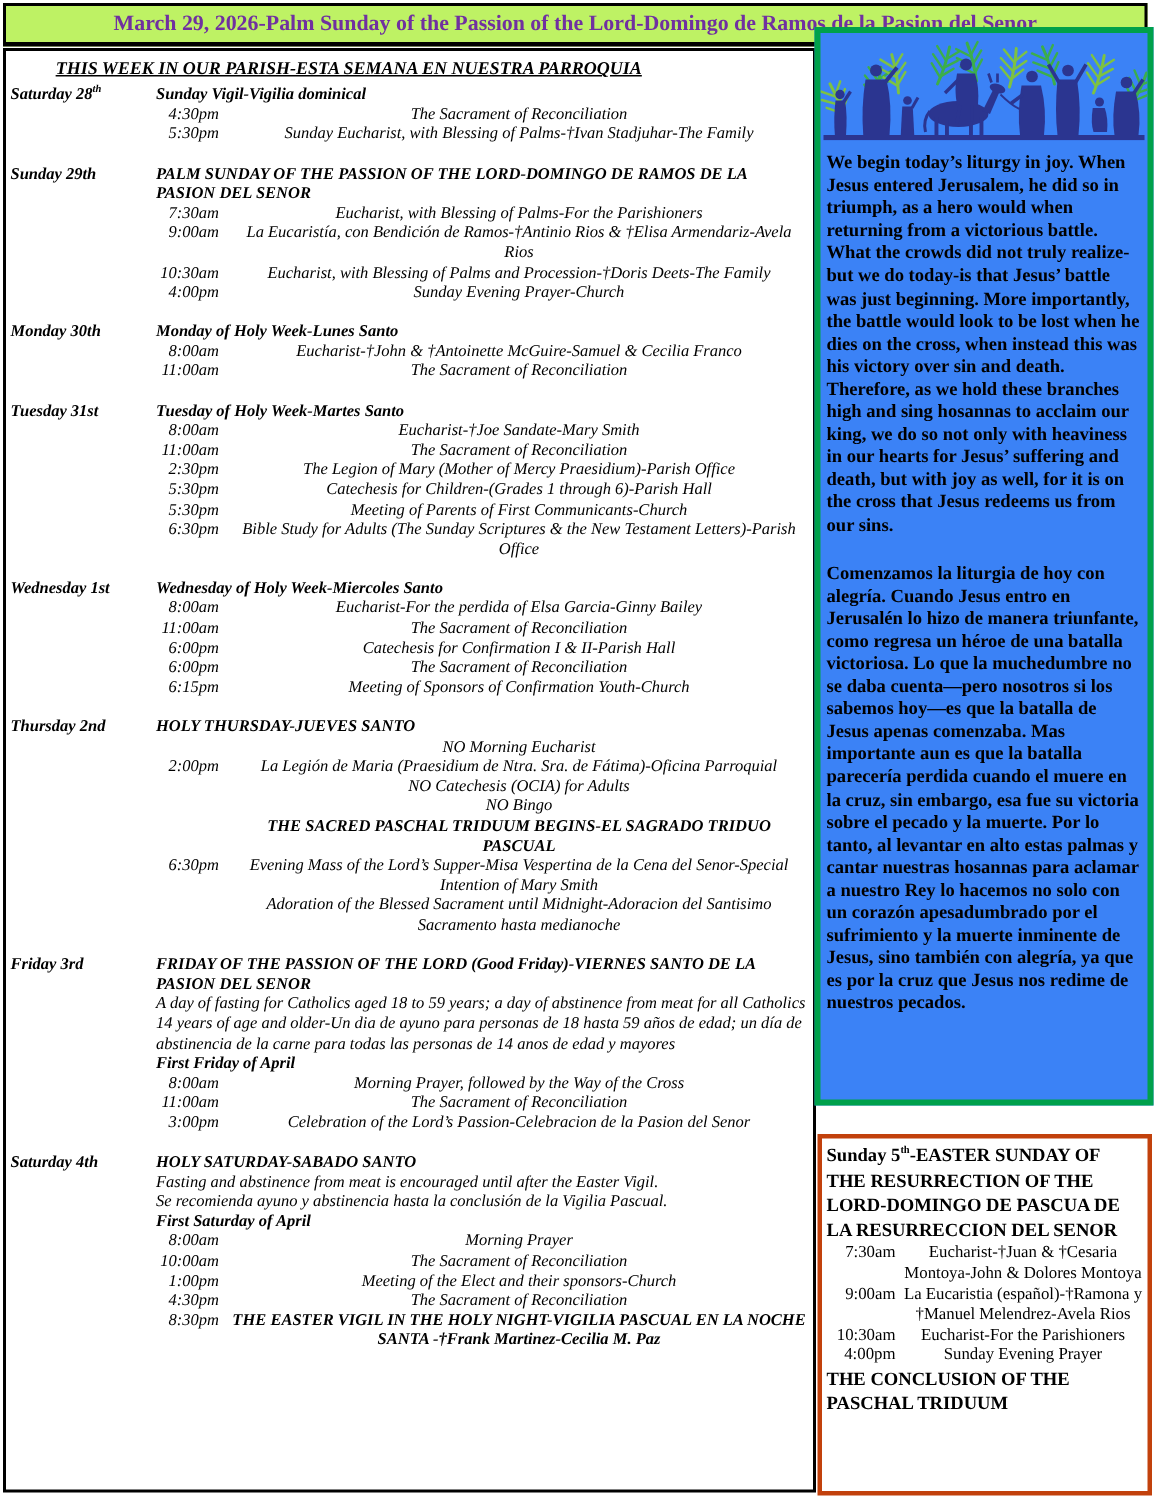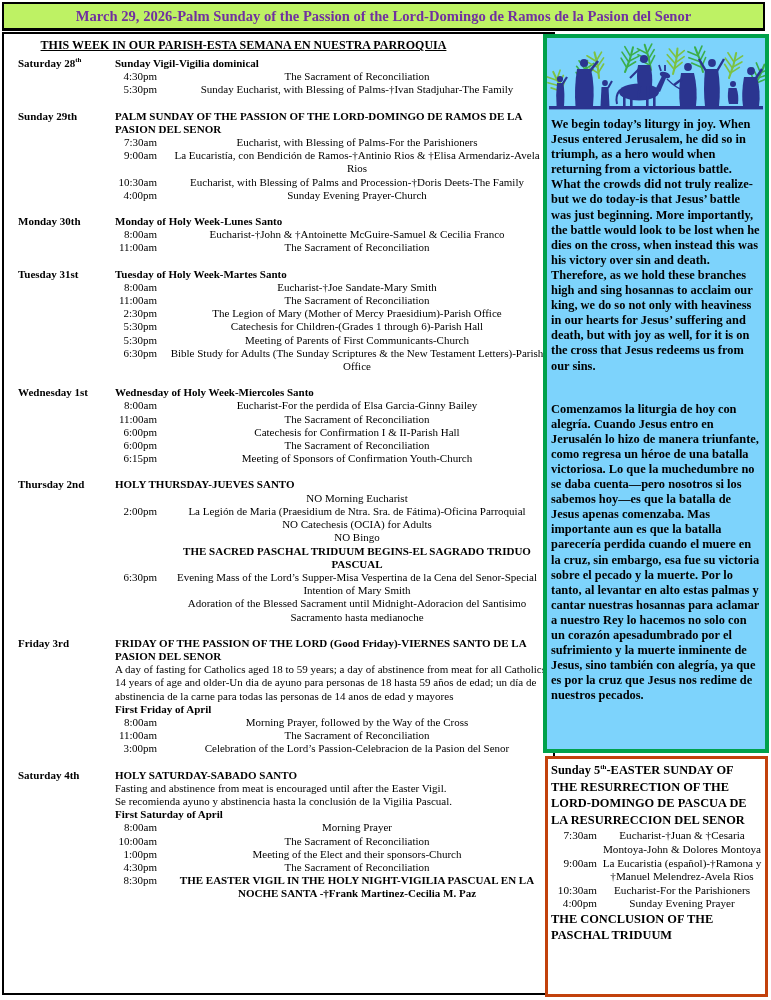--- a/index.html
+++ b/index.html
@@ -11,43 +11,43 @@
   .title-box{
     position:absolute;left:2px;top:2px;width:759px;height:24px;
     border:2px solid #000;border-bottom-width:3px;
     display:flex;align-items:center;justify-content:center;background:#bef264;
   }
   .title-box .t{
     font-weight:bold;font-size:14.6px;color:var(--purple,#7030A0);white-space:nowrap;
   }
   .left-box{
     position:absolute;left:2px;top:32px;width:531px;height:953px;
-    border:2px solid #000;padding:3px 4px 3px 14px;background:#fff;overflow:hidden;
+    border:2px solid #000;padding:3px 4px 3px 3px;background:#fff;overflow:hidden;font-style:italic;
   }
   .week-header{
     font-weight:bold;font-size:12px;text-decoration:underline;
     text-align:center;margin:1px 80px 4px 0;
   }
   .day-block{position:relative;margin-bottom:13px;font-size:11px;line-height:13.2px;}
   .day-label{position:absolute;left:0;top:0;font-weight:bold;width:95px;}
   sup{font-size:7px;line-height:0;}
   .day-content{margin-left:97px;}
   .row-heading{font-weight:bold;}
   .row-note{}
   .b{font-weight:bold;}
   .event-row{display:flex;}
   .event-row .time{width:42px;min-width:42px;text-align:right;margin-right:8px;}
   .event-row .desc{flex:1;text-align:center;}
   .green-box{
-    position:absolute;left:543px;top:34px;width:218px;height:711px;
-    border:4px solid var(--green,#00A14B);background:#7dd3fc;overflow:hidden;
+    position:absolute;left:543px;top:18px;width:218px;height:711px;
+    border:4px solid var(--green,#00A14B);background:#3b82f6;overflow:hidden;
   }
   .clipart{display:block;width:218px;height:76px;margin:0 0 3px 0;}
   .reflection{font-weight:bold;font-size:12.4px;line-height:15.1px;padding:0 4px;text-align:left;}
-  .reflection.spanish{margin-top:28px;}
+  .reflection.spanish{margin-top:17px;}
   .black-box{
     position:absolute;left:545px;top:756px;width:211px;height:229px;
     border:3px solid #c2410c;background:#fff;padding:3px 3px;overflow:hidden;
   }
   .easter-heading{font-weight:bold;font-size:12.4px;line-height:16.6px;}
   .easter-rows{font-size:11.2px;line-height:13.6px;margin-top:1px;}
   .easter-rows .event-row .time{width:46px;min-width:46px;text-align:right;margin-right:5px;}
   .easter-footer{font-weight:bold;font-size:12.4px;line-height:15.8px;margin-top:1px;}
 </style>
 </head>

